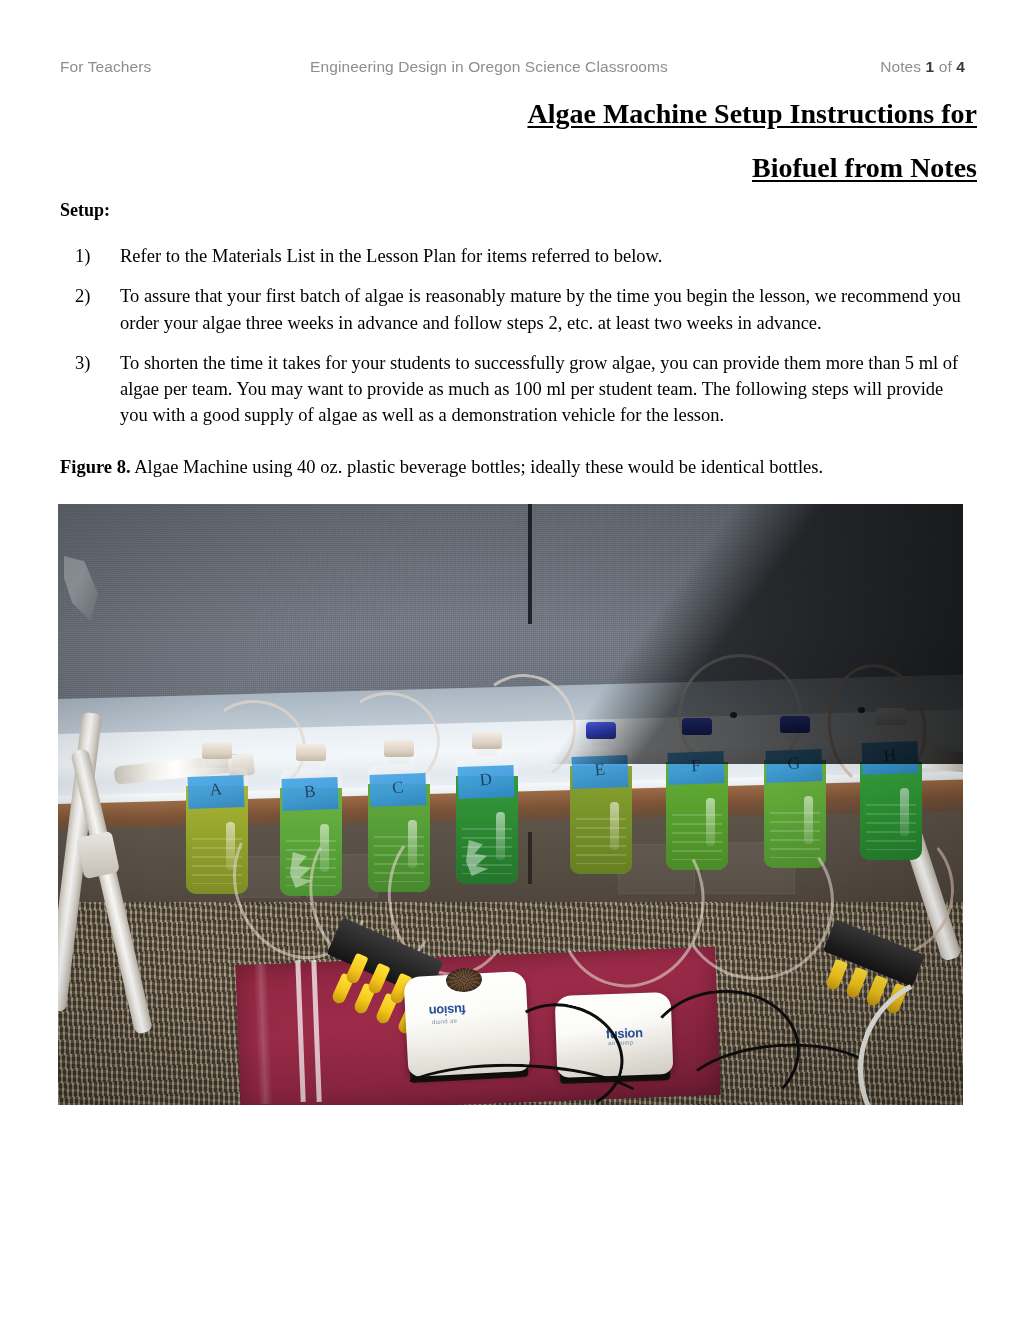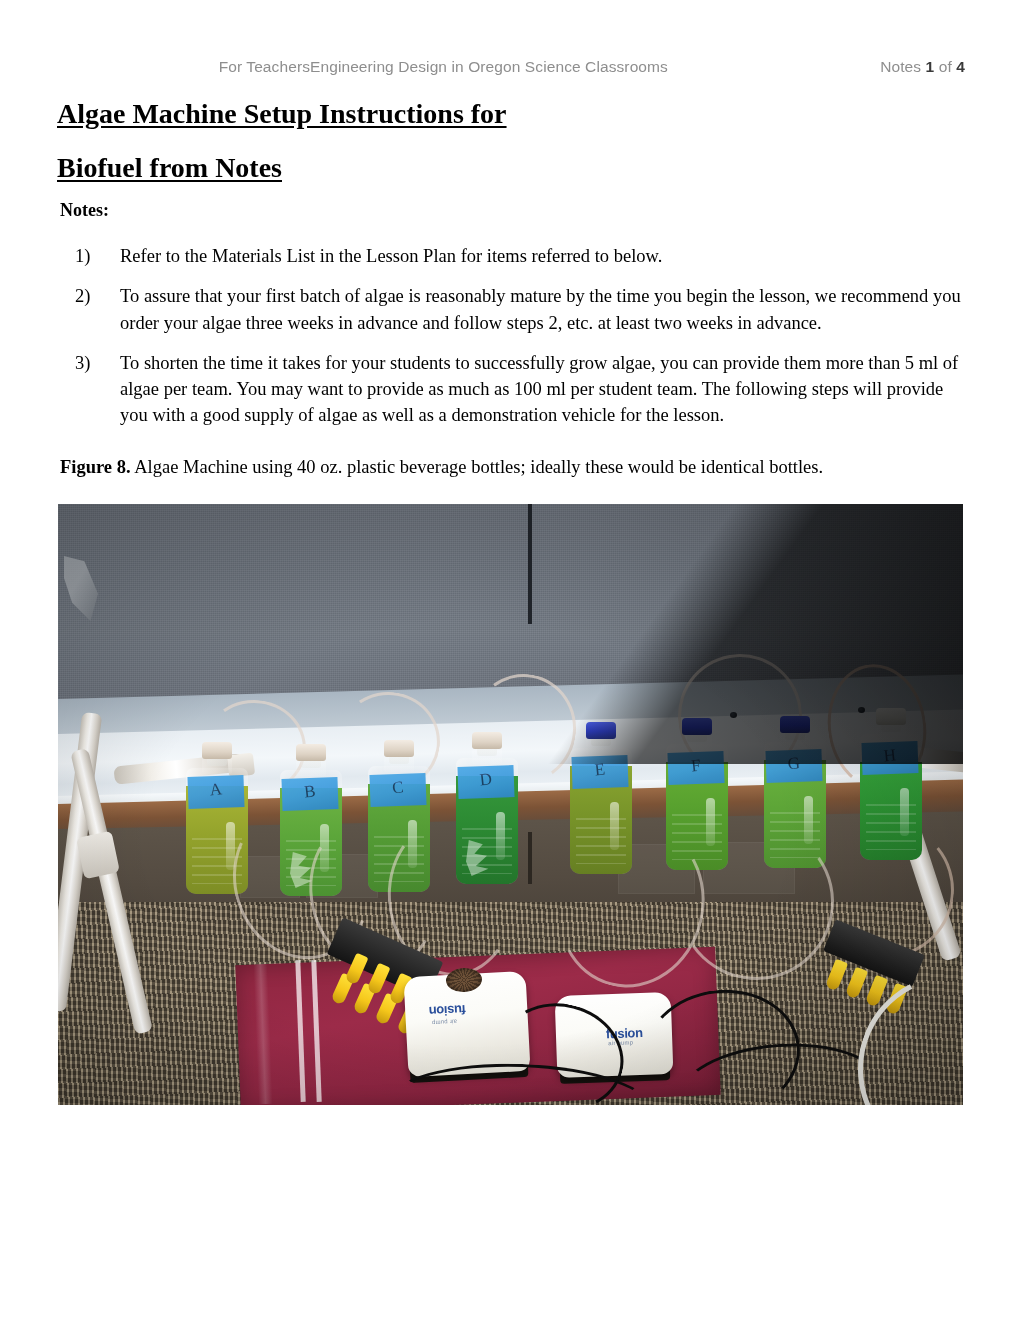--- a/index.html
+++ b/index.html
@@ -23,34 +23,34 @@
     left: 60px;
     width: 905px;
     height: 22px;
     display: flex;
     align-items: baseline;
     font-family: "Liberation Sans", sans-serif;
     font-size: 15.5px;
     color: #8e8e8e;
     letter-spacing: 0.1px;
   }
-  .hdr-left   { width: 250px; text-align: right; }
+  .hdr-left   { width: 250px; text-align: left; }
   .hdr-center { flex: 1; text-align: left; }
   .hdr-right  { width: 200px; text-align: right; white-space: nowrap; }
   .hdr-right .num {
     color: #3a3a3a;
     font-weight: bold;
   }
 
   
   .doc-title {
     position: absolute;
-    left: 57px;
+    left: 72px;
     width: 905px;
-    text-align: left;
+    text-align: right;
     font-size: 28px;
     font-weight: bold;
     font-family: "Liberation Serif", serif;
   }
   .doc-title .u {
     text-decoration: underline;
     text-underline-offset: 3px;
   }
   #title-line-1 { top: 98px; }
   #title-line-2 { top: 152px; }
@@ -394,21 +394,21 @@
   </div>
 </div>
 
 <div class="doc-title" id="title-line-1">
   <span class="u">Algae Machine Setup Instructions for</span>
 </div>
 <div class="doc-title" id="title-line-2">
   <span class="u">Biofuel from Notes</span>
 </div>
 
-<div class="notes-label">Notes:</div>
+<div class="notes-label">Setup:</div>
 
 <div class="notes-list">
 
   <div class="note-item">
     <div class="note-num">1)</div>
     <div class="note-text">Refer to the Materials List in the Lesson Plan for items referred to below.</div>
   </div>
 
   <div class="note-item">
     <div class="note-num">2)</div>

